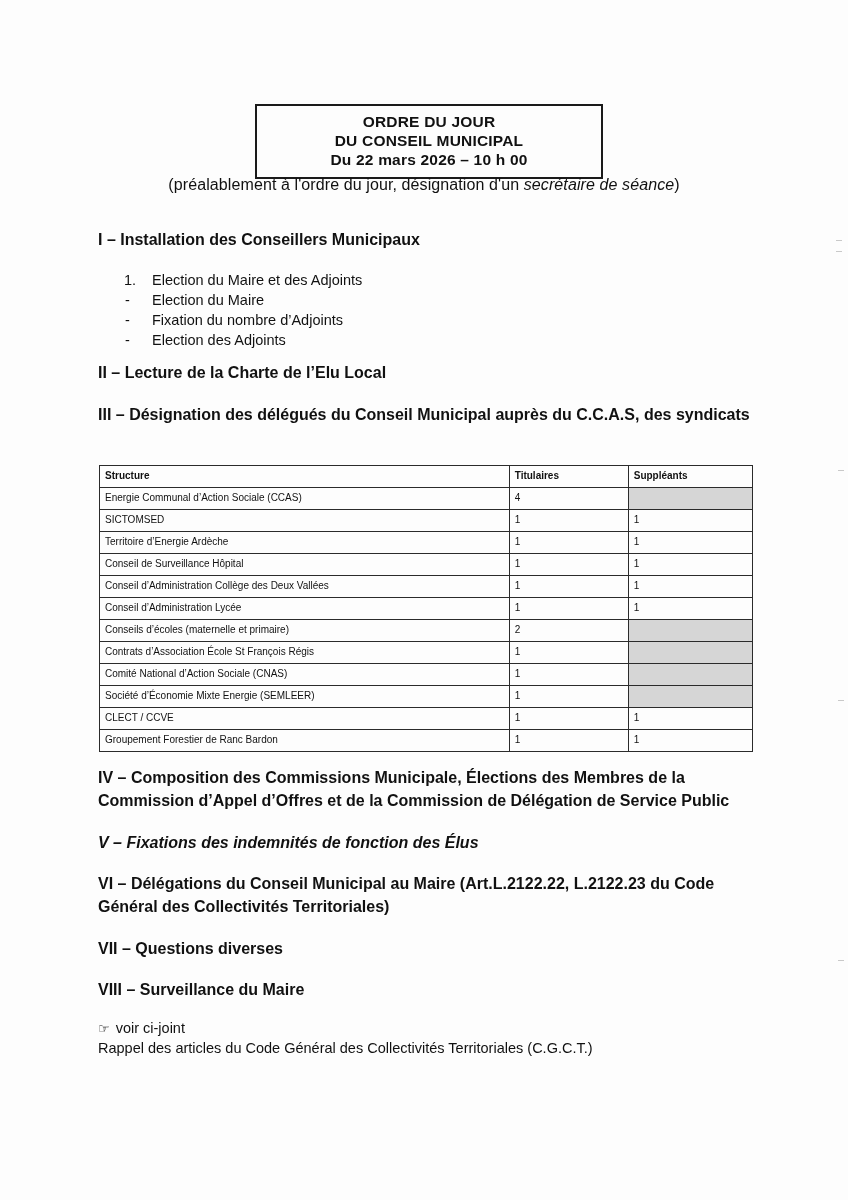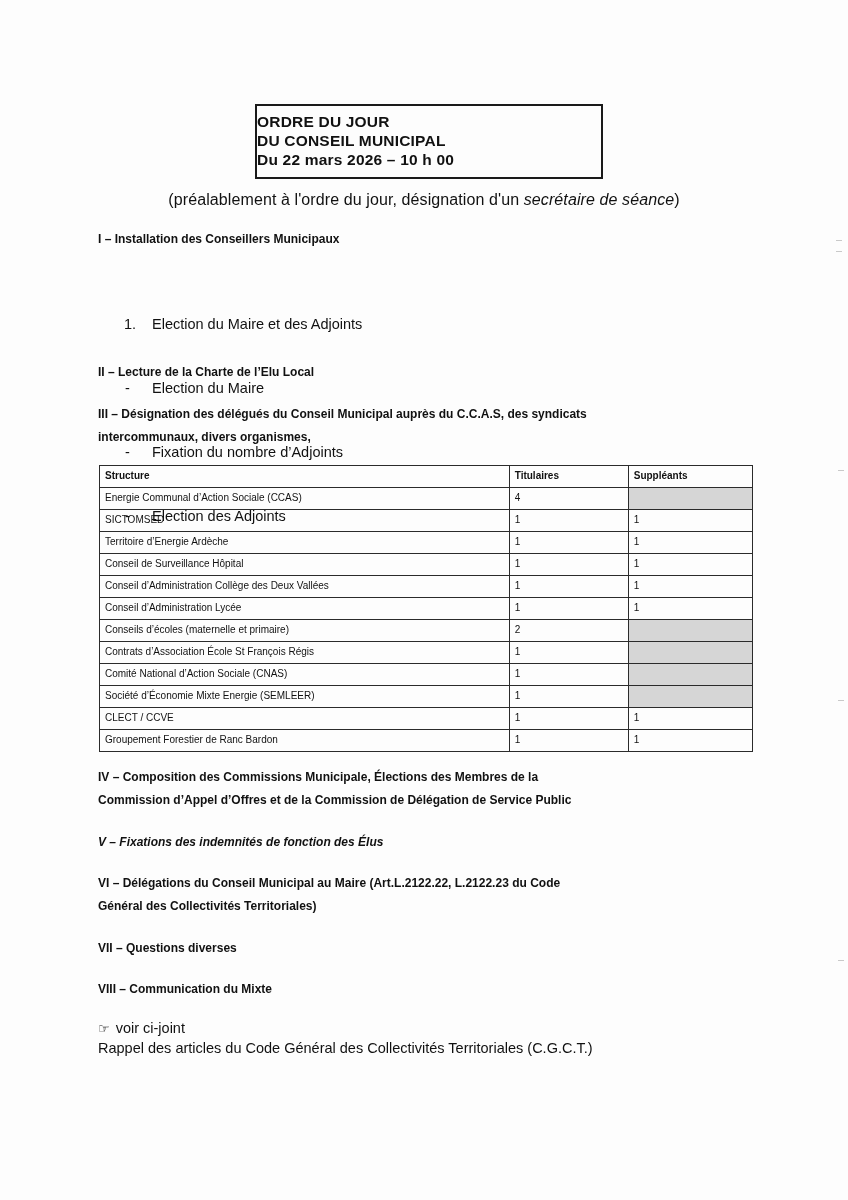--- a/index.html
+++ b/index.html
@@ -32,47 +32,47 @@
     width: 6px;
     height: 1px;
   }
 
   .title-box {
     position: absolute;
     left: 255px;
     top: 104px;
     width: 348px;
     border: 2px solid #1a1a1a;
-    text-align: left;
+    text-align: center;
     padding: 6px 0 8px 0;
     box-sizing: border-box;
   }
   .title-line {
     font-size: 15.5px;
     font-weight: bold;
     line-height: 19px;
     letter-spacing: 0.2px;
   }
 
   .preamble {
     position: absolute;
     left: 0;
-    top: 191px;
+    top: 176px;
     width: 848px;
     text-align: center;
     font-size: 16px;
     letter-spacing: 0.1px;
   }
   .preamble i { font-style: italic; }
 
   .section {
     position: absolute;
     left: 98px;
     width: 690px;
-    font-size: 12px;
+    font-size: 16px;
     font-weight: bold;
     line-height: 23px;
   }
 
   .list {
     position: absolute;
     left: 120px;
     top: 270px;
     width: 600px;
     font-size: 14.5px;
@@ -82,21 +82,21 @@
     display: flex;
     align-items: baseline;
   }
   .list-marker {
     width: 32px;
     text-align: left;
     padding-left: 4px;
     box-sizing: border-box;
   }
   .list-marker.dash { padding-left: 5px; }
-  .list-text { flex: 1; margin-top: 44px; }
+  .list-text { flex: 1; }
 
   table.deleg {
     position: absolute;
     left: 99px;
     top: 465px;
     width: 654px;
     border-collapse: collapse;
     font-size: 10px;
   }
   table.deleg th, table.deleg td {
@@ -168,21 +168,20 @@
     <div class="list-row">
       <span class="list-marker dash">-</span>
       <span class="list-text">Election des Adjoints</span>
     </div>
   </div>
 
   <div class="section" style="top:361px;">II – Lecture de la Charte de l’Elu Local</div>
 
   <div class="section" style="top:403px;">
     <div>III – Désignation des délégués du Conseil Municipal auprès du C.C.A.S, des syndicats</div>
-    <div>intercommunaux, divers organismes,</div>
   </div>
 
   <table class="deleg">
     <thead>
       <tr>
         <th class="c-struct">Structure</th>
         <th class="c-tit">Titulaires</th>
         <th class="c-sup">Suppléants</th>
       </tr>
     </thead>
@@ -257,20 +256,20 @@
 
   <div class="section" style="top:831px;font-style:italic;">V – Fixations des indemnités de fonction des Élus</div>
 
   <div class="section" style="top:872px;">
     <div>VI – Délégations du Conseil Municipal au Maire (Art.L.2122.22, L.2122.23 du Code</div>
     <div>Général des Collectivités Territoriales)</div>
   </div>
 
   <div class="section" style="top:937px;">VII – Questions diverses</div>
 
-  <div class="section" style="top:978px;">VIII – Communication du Mixte</div>
+  <div class="section" style="top:978px;">VIII – Surveillance du Maire</div>
 
   <div class="footnote" style="top:1018px;">
     <span class="hand-icon">☞</span><span>voir ci-joint</span>
   </div>
   <div class="footnote" style="top:1038px;">Rappel des articles du Code Général des Collectivités Territoriales (C.G.C.T.)</div>
 
 </div>
 
 </body></html>

